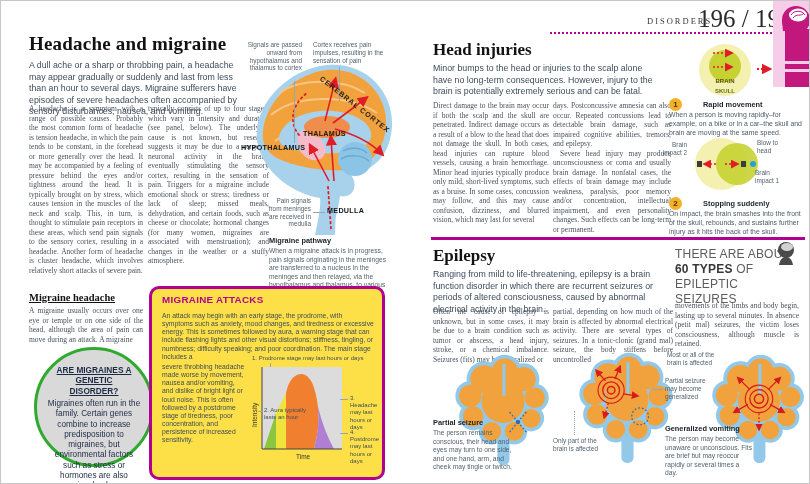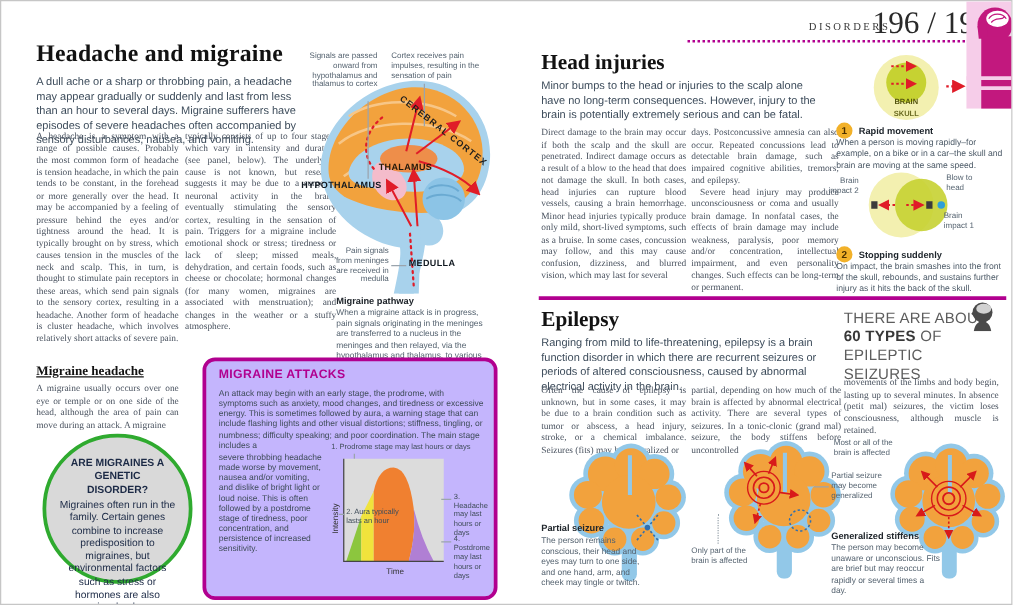--- a/index.html
+++ b/index.html
@@ -11,29 +11,29 @@
   .h3{font:bold 10.5px/1.1 "Liberation Serif",serif;color:#121212;text-decoration:underline;}
   .intro{font:8.8px/1.32 "Liberation Sans",sans-serif;color:#3d4c5b;}
   .sb{font:7.5px/1.27 "Liberation Serif",serif;color:#49525f;text-align:justify;}
   .lbl{font:6.4px/1.22 "Liberation Sans",sans-serif;color:#54626f;}
   .cap{font:6.7px/1.28 "Liberation Sans",sans-serif;color:#54626f;}
   .capt{font:bold 7.4px/1.2 "Liberation Sans",sans-serif;color:#20262c;}
   .anat{font:bold 7.2px/1 "Liberation Sans",sans-serif;color:#23180a;letter-spacing:.3px;}
   .leader{position:absolute;background:#9aa4ad;}
   .badge{position:absolute;width:13px;height:13px;border-radius:50%;background:#f2b129;
          color:#4a3000;font:bold 8px/13px "Liberation Sans",sans-serif;text-align:center;}
-  .stept{font:bold 7.4px/1.1 "Liberation Sans",sans-serif;color:#1d242b;}
+  .stept{font:bold 7.4px/1.1 "Liberation Sans",sans-serif;color:#1d242b;margin-left:16px;}
   .stepx{font:6.9px/1.28 "Liberation Sans",sans-serif;color:#4c5a67;}
   .rule{position:absolute;background:#b1008f;}
   .circle-box{position:absolute;left:33px;top:346px;width:120px;height:120px;border-radius:50%;
          background:#d9d9d9;border:3px solid #2faa2f;text-align:center;box-sizing:border-box;}
-  .circle-box .t{font:bold 8.3px/1.25 "Liberation Sans",sans-serif;color:#1c2a46;margin:15px 14px 3px;}
+  .circle-box .t{font:bold 8.3px/1.25 "Liberation Sans",sans-serif;color:#1c2a46;margin:15px 14px 3px;text-decoration:underline;}
   .circle-box .x{font:8.2px/1.25 "Liberation Sans",sans-serif;color:#1c2a46;margin:0 10px;}
   .attacks{position:absolute;left:148px;top:285px;width:236px;height:194px;border:3px solid #b1008f;
-         border-radius:10px;background:#c4b5fd;box-sizing:border-box;overflow:hidden;margin-left:13px;}
+         border-radius:10px;background:#fde047;box-sizing:border-box;overflow:hidden;}
   .attacks .ti{position:absolute;left:10px;top:6px;font:bold 9.8px/1.1 "Liberation Sans",sans-serif;color:#b1008f;letter-spacing:.3px;}
   .ma-x{font:6.8px/1.2 "Liberation Sans",sans-serif;color:#3f4c59;}
   .ma-l{font:6px/1.2 "Liberation Sans",sans-serif;color:#3f4c59;}
   .fact1{font:12px/1.25 "Liberation Sans",sans-serif;color:#5d5d5d;letter-spacing:.2px;}
   .factb{font-weight:bold;color:#383838;}
   .dotline{position:absolute;border-top:2px dotted #b1008f;}
   .pgnum{font:25px/1 "Liberation Serif",serif;color:#2a2a2a;}
   .seclab{font:8.5px/1 "Liberation Serif",serif;color:#3a3a3a;letter-spacing:2px;}
 </style>
 </head>
@@ -324,16 +324,16 @@
     </g>
   </svg>
 
   <div class="abs capt" style="left:432px;top:418px;">Partial seizure</div>
   <div class="abs cap" style="left:432px;top:428px;width:86px;">The person remains conscious, their head and eyes may turn to one side, and one hand, arm, and cheek may tingle or twitch.</div>
   <div class="abs" style="left:573px;top:410px;height:24px;border-left:1px dotted #9aa4ad;"></div>
   <div class="abs lbl" style="left:552px;top:436px;width:48px;">Only part of the brain is affected</div>
   <div class="abs lbl" style="left:664px;top:376px;width:52px;">Partial seizure may become generalized</div>
   <div class="leader" style="left:650px;top:388px;width:12px;height:1px;"></div>
   <div class="abs lbl" style="left:666px;top:350px;width:52px;">Most or all of the brain is affected</div>
-  <div class="abs capt" style="left:664px;top:424px;">Generalized stiffens</div>
+  <div class="abs capt" style="left:664px;top:424px;">Generalized vomiting</div>
   <div class="abs cap" style="left:664px;top:434px;width:88px;">The person may become unaware or unconscious. Fits are brief but may reoccur rapidly or several times a day.</div>
 
 </div>
 
 </body></html>

